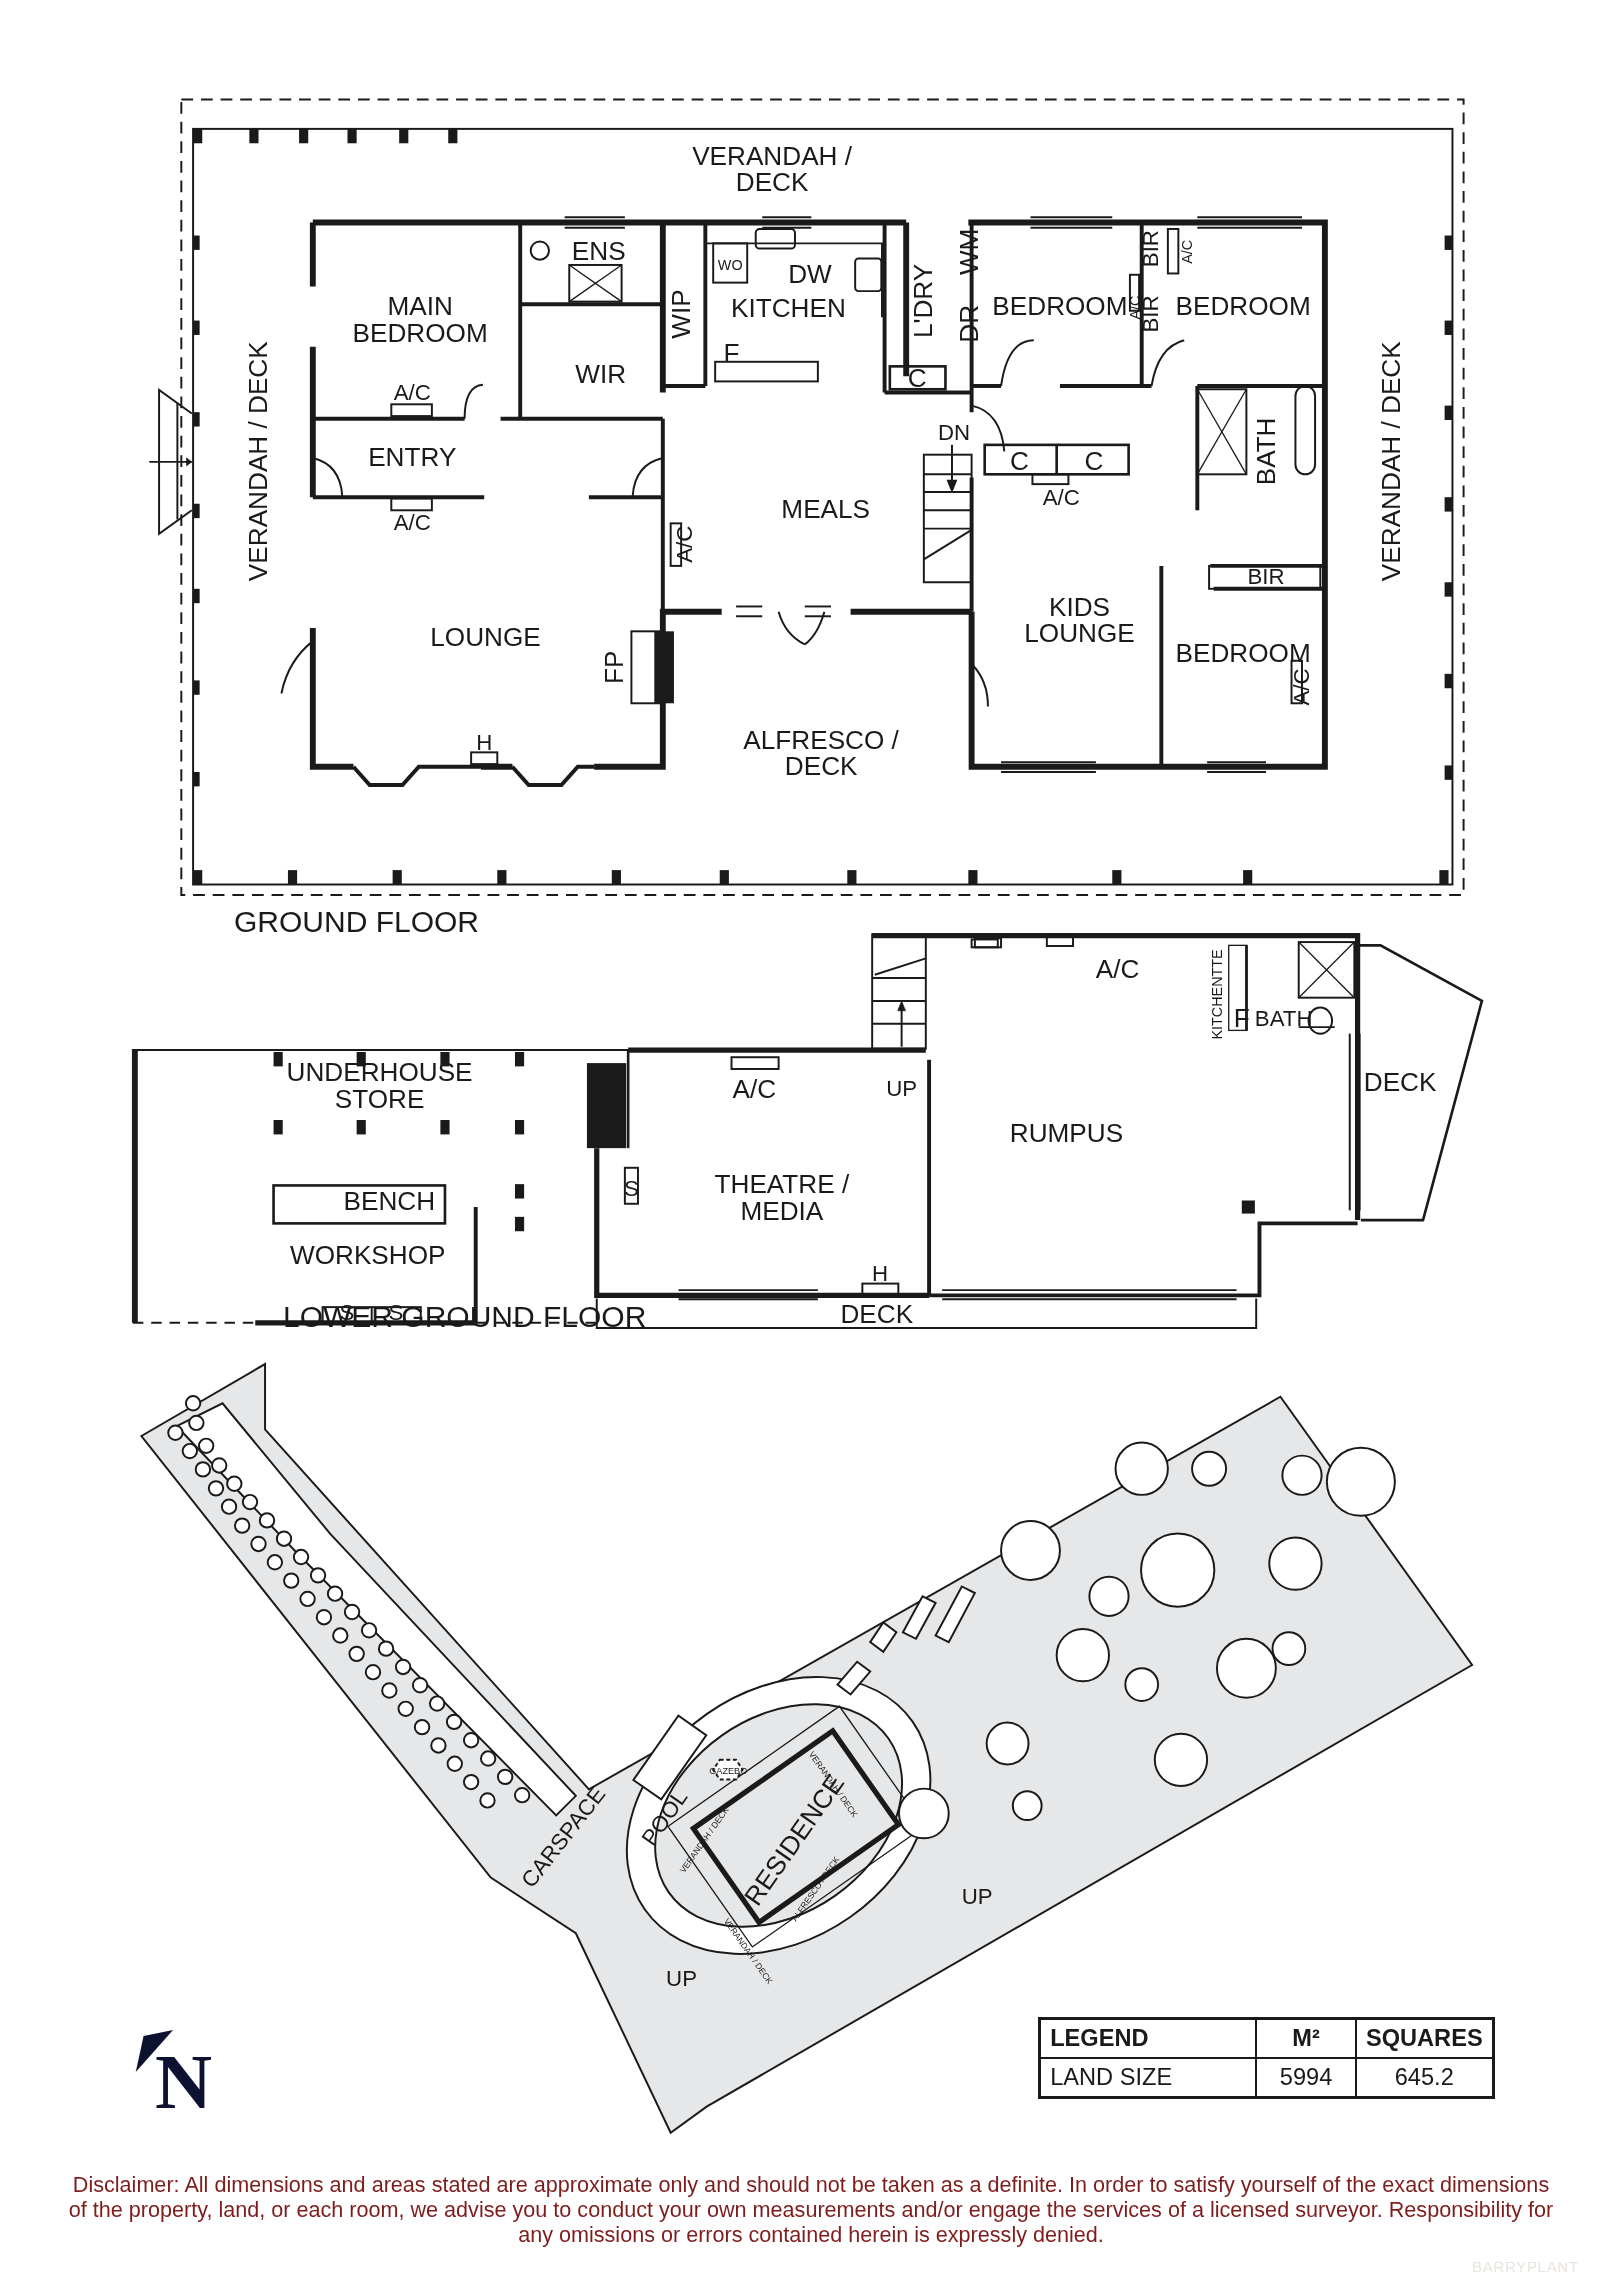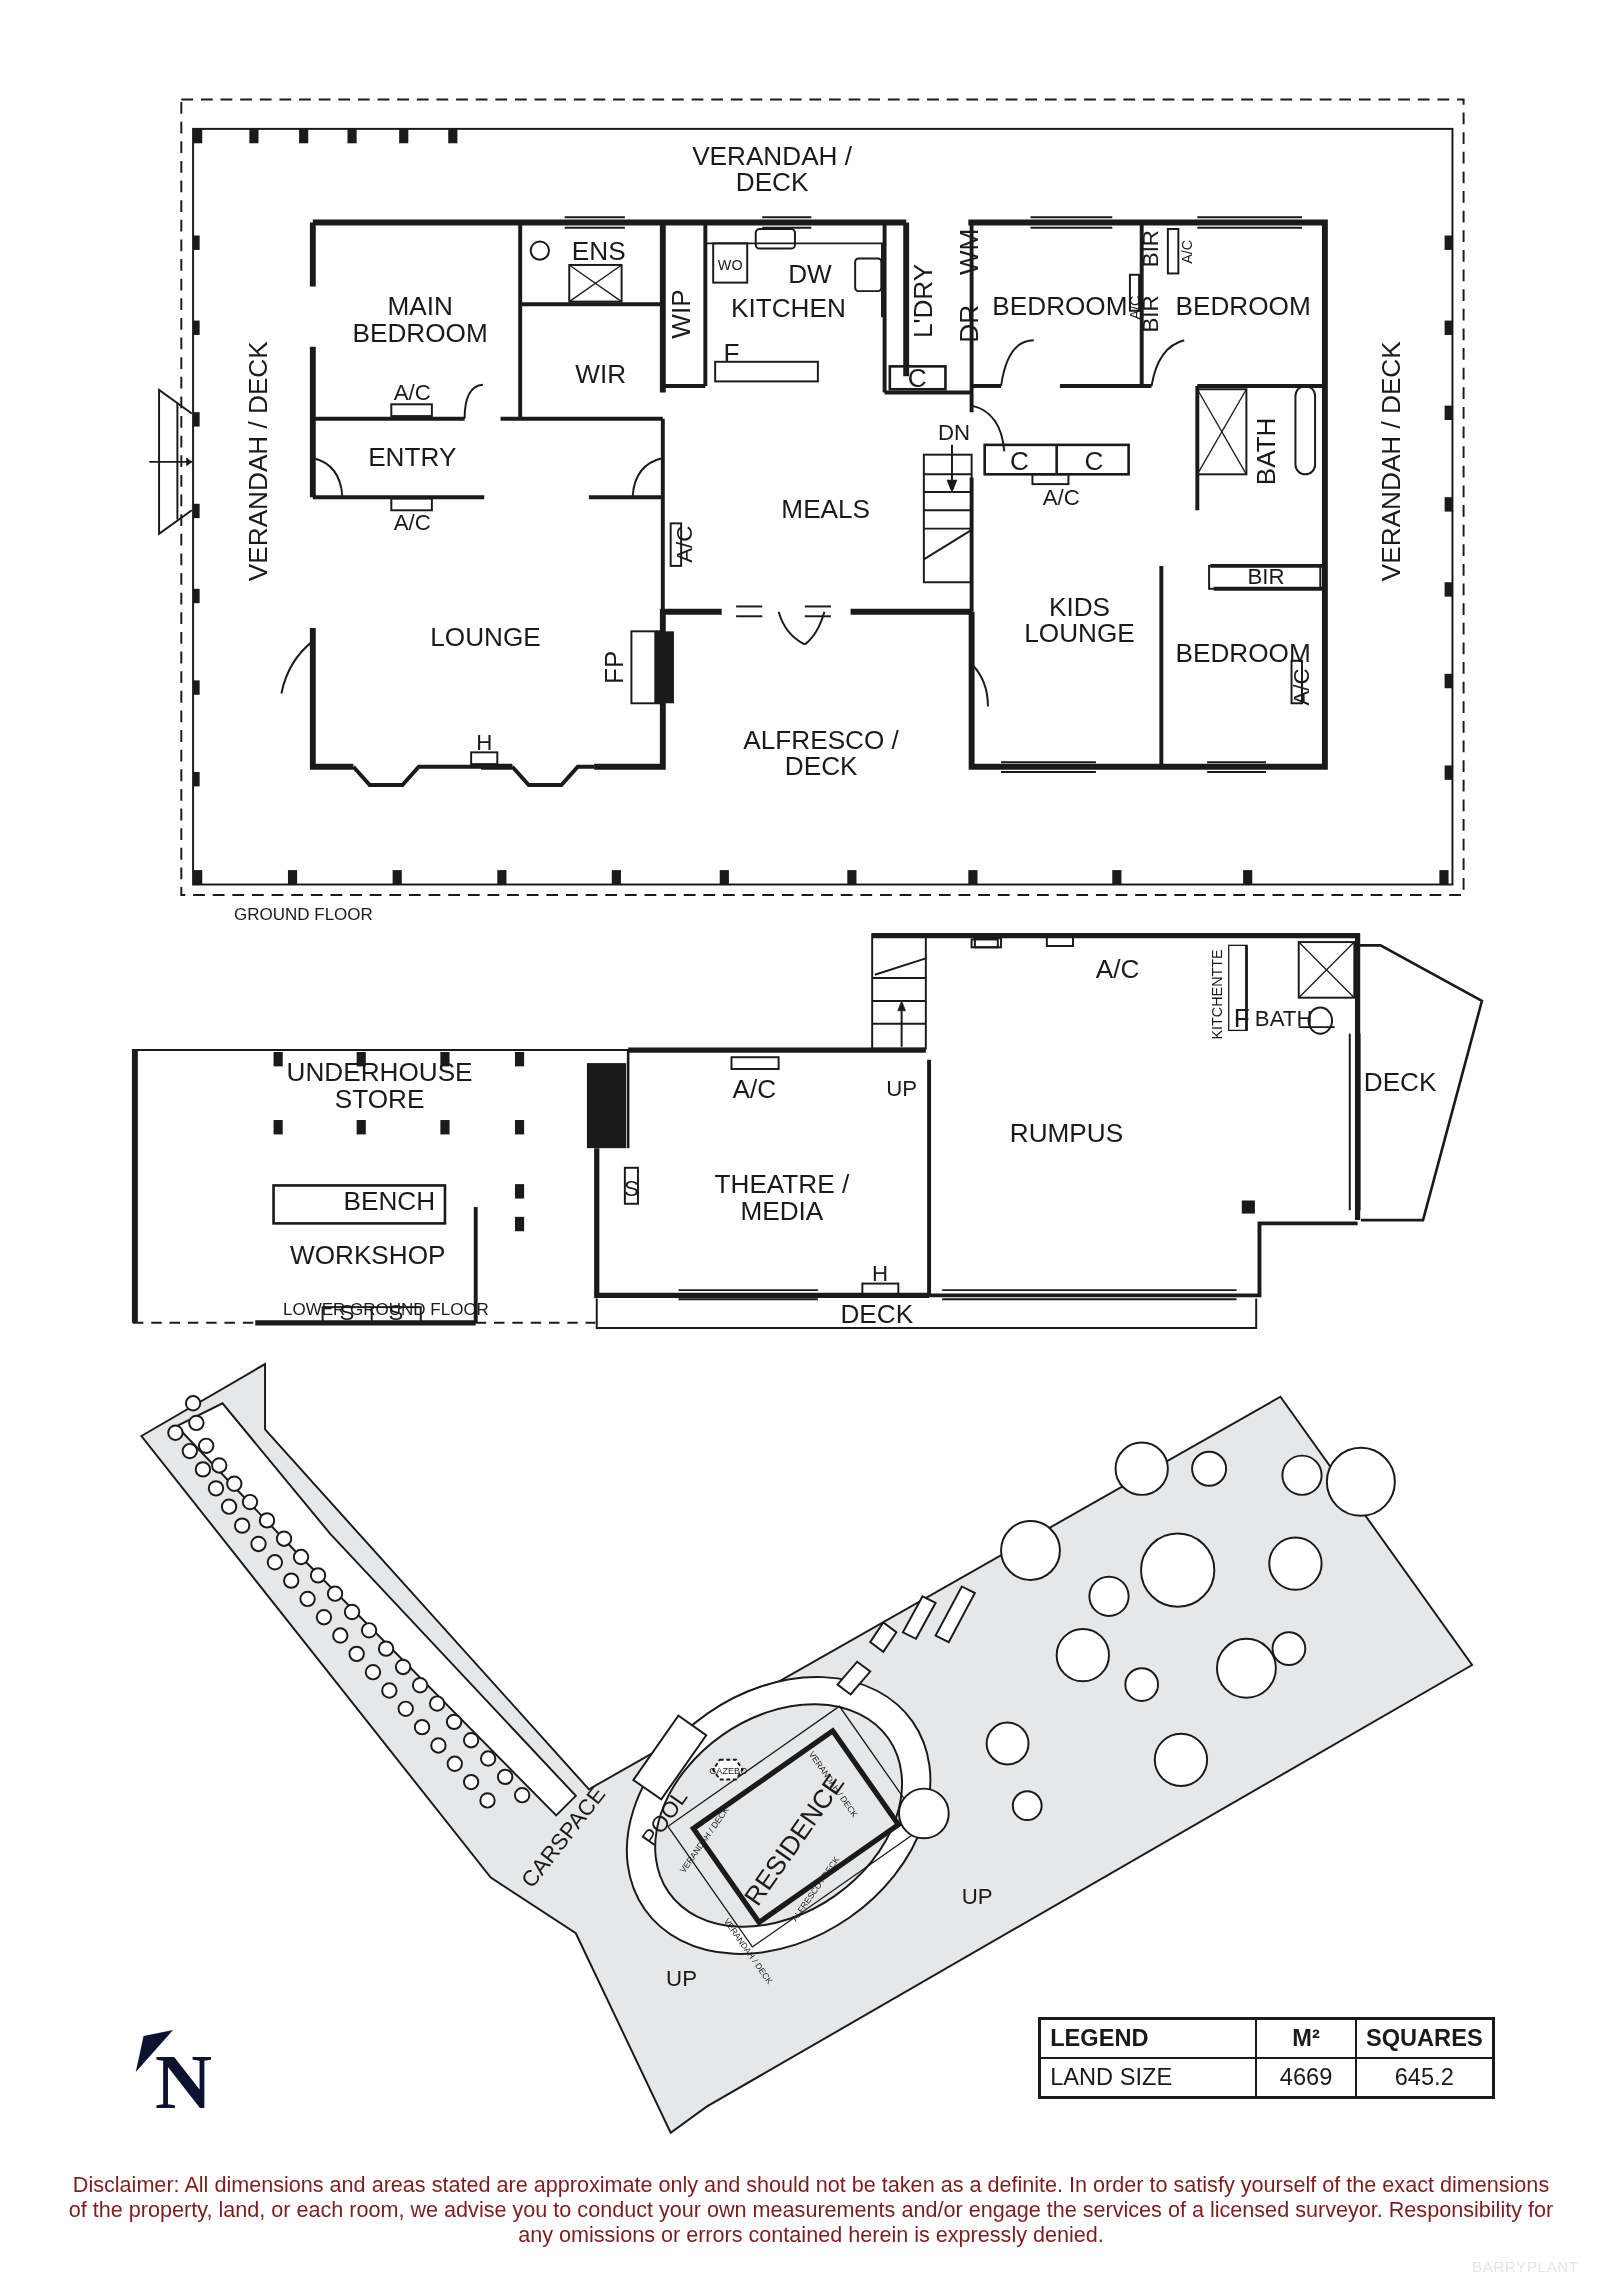--- a/index.html
+++ b/index.html
@@ -3,21 +3,21 @@
 <meta charset="utf-8">
 <style>
   html, body { margin:0; padding:0; background:#ffffff; }
   body { width:1622px; height:2295px; position:relative; overflow:hidden;
          font-family:"Liberation Sans", "DejaVu Sans", sans-serif; color:#1a1a1a; }
   svg { position:absolute; left:0; top:0; }
   .lbl { font-family:"Liberation Sans", sans-serif; fill:#1a1a1a; font-stretch:condensed; }
   .rm { font-size:40px; }
   .sm { font-size:34px; }
   .xs { font-size:22px; }
-  .floor-title { position:absolute; font-size:17px; letter-spacing:0; color:#1a1a1a; }
+  .floor-title { position:absolute; font-size:30px; letter-spacing:0; color:#1a1a1a; }
   .legend-table { position:absolute; left:1038px; top:2017px; border-collapse:collapse;
                   border:3.9px solid #1a1a1a; font-size:23.6px; }
   .legend-table td, .legend-table th { border:2.6px solid #1a1a1a; padding:0 9.2px; height:37px; }
   .legend-table th { font-weight:bold; text-align:left; }
   .legend-table .c { text-align:center;border-radius:8px; }
   .disclaimer { position:absolute; left:65px; top:2172px; width:1492px; text-align:center;
                 font-size:21.6px; line-height:25px; color:#7f1d1d; }
   .watermark { position:absolute; left:1472px; top:2258px; font-size:15px; color:#e8e4df; letter-spacing:0.7px; }
   .north { position:absolute; left:124px; top:2022px; width:111px; height:105px; }
   .north-letter { position:absolute; left:31px; top:19.6px; font-family:"Liberation Serif", serif; font-weight:bold;
@@ -446,21 +446,21 @@
 
 <table class="legend-table">
   <tbody>
       <tr>
     <th style="width:196px">LEGEND</th>
     <th class="c" style="width:79px">M²</th>
     <th class="c" style="width:98px">SQUARES</th>
   </tr>
   <tr>
     <td>LAND SIZE</td>
-    <td class="c">4669</td>
+    <td class="c">5994</td>
     <td class="c">645.2</td>
   </tr>
 </tbody>
   </table>
 
 <div class="disclaimer">Disclaimer: All dimensions and areas stated are approximate only and should not be taken as a definite. In order to satisfy yourself of the exact dimensions of the property, land, or each room, we advise you to conduct your own measurements and/or engage the services of a licensed surveyor. Responsibility for any omissions or errors contained herein is expressly denied.</div>
 <div class="watermark">BARRYPLANT</div>
 
 
 </body></html>

